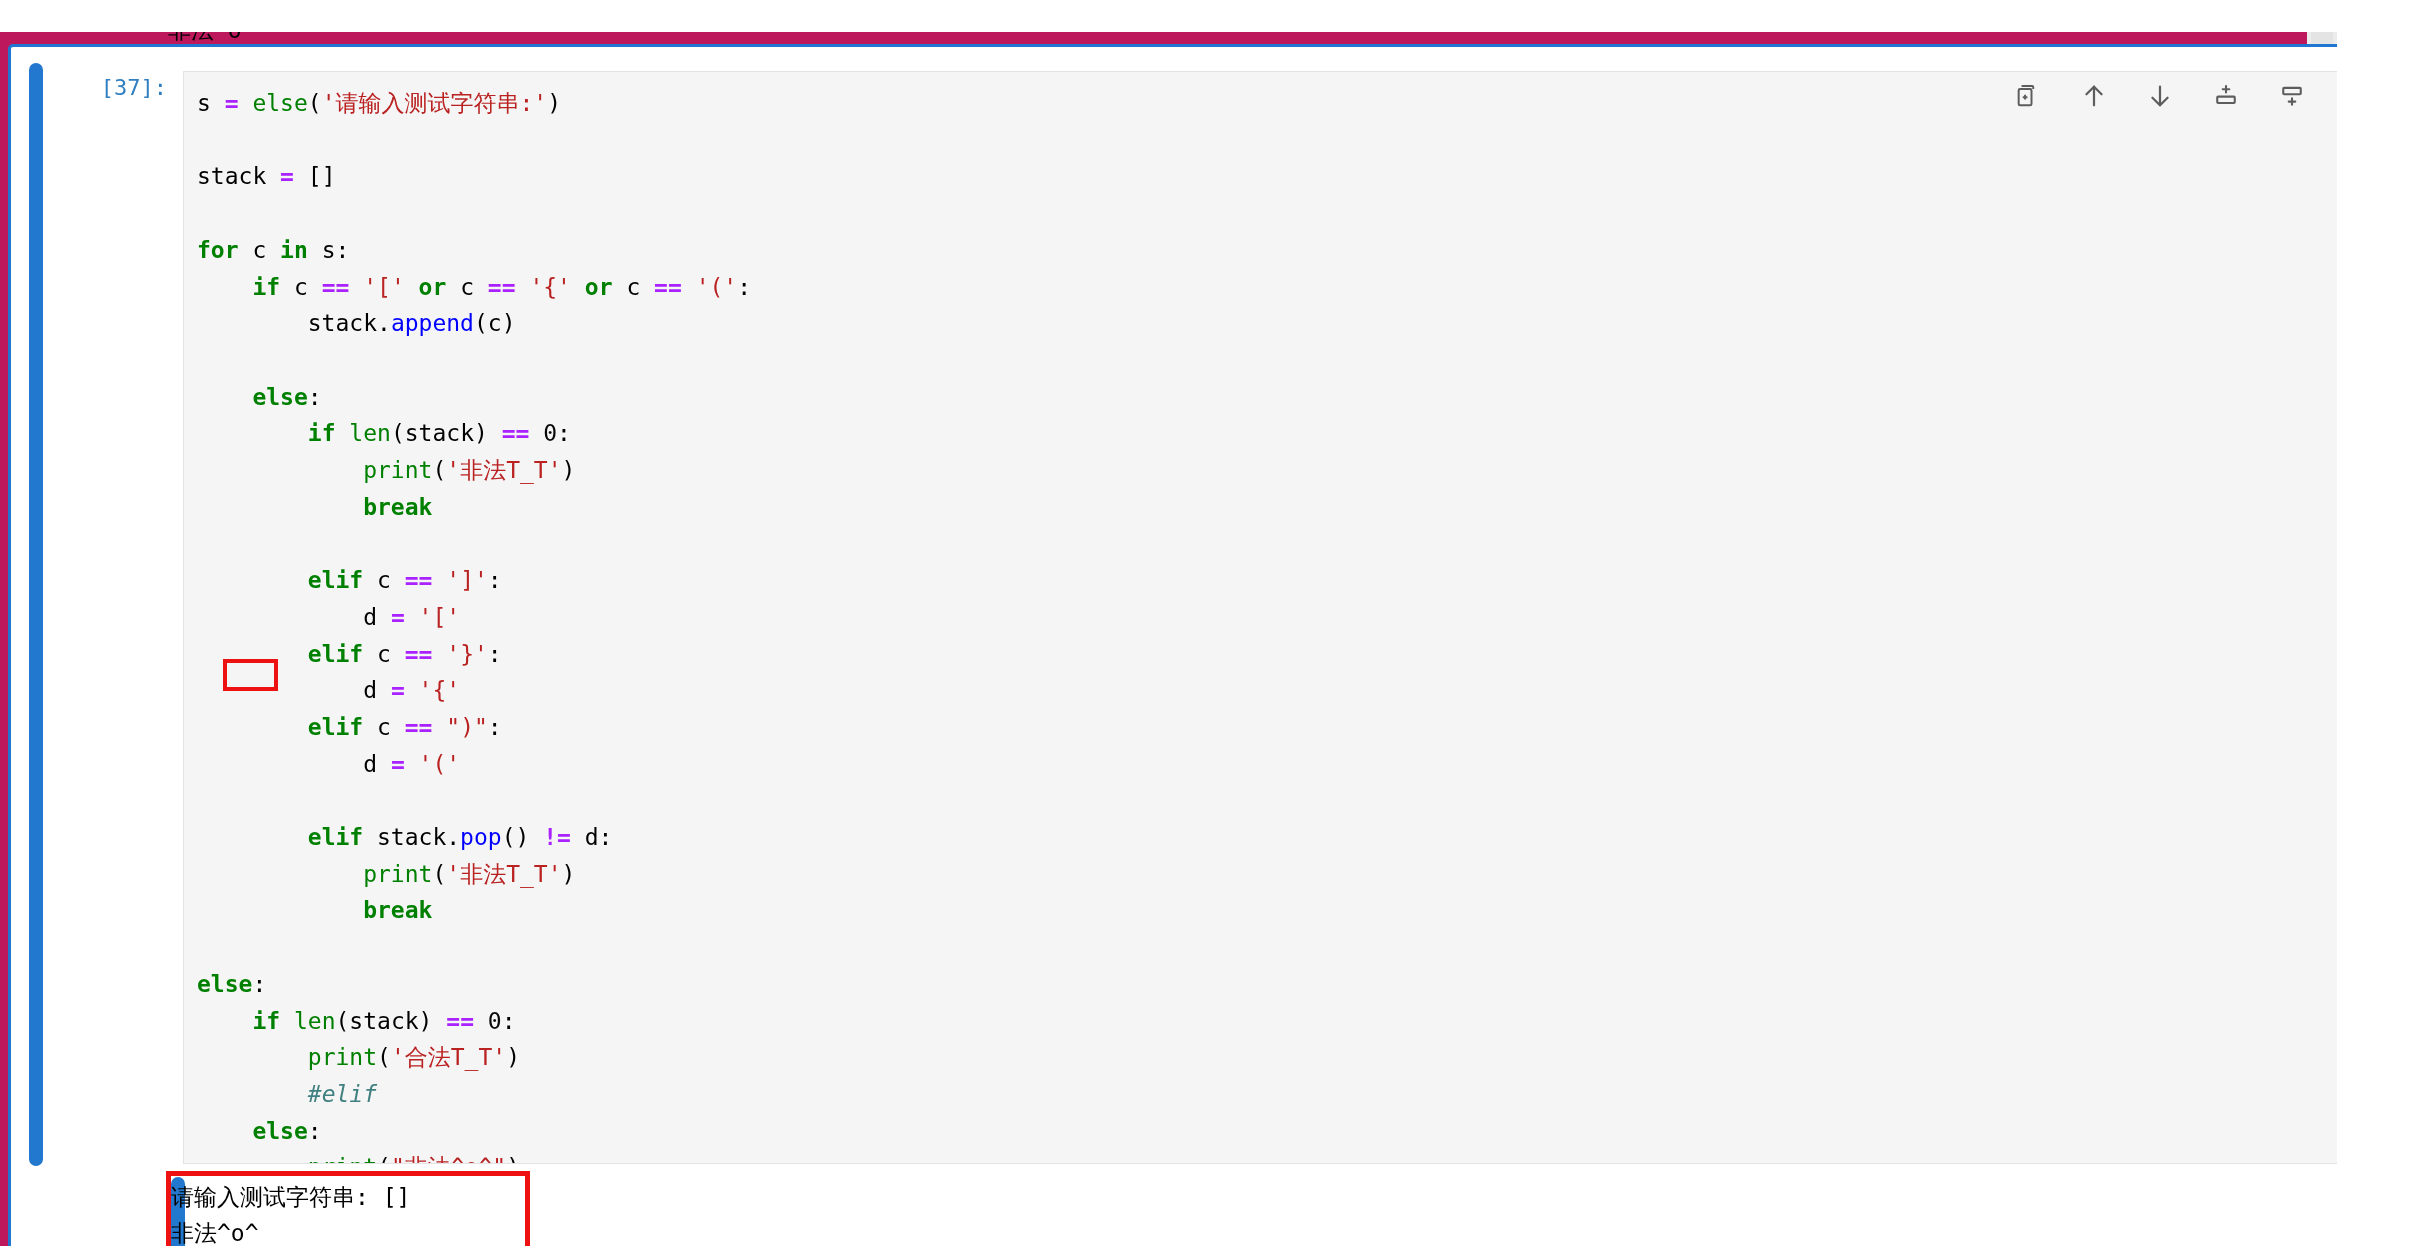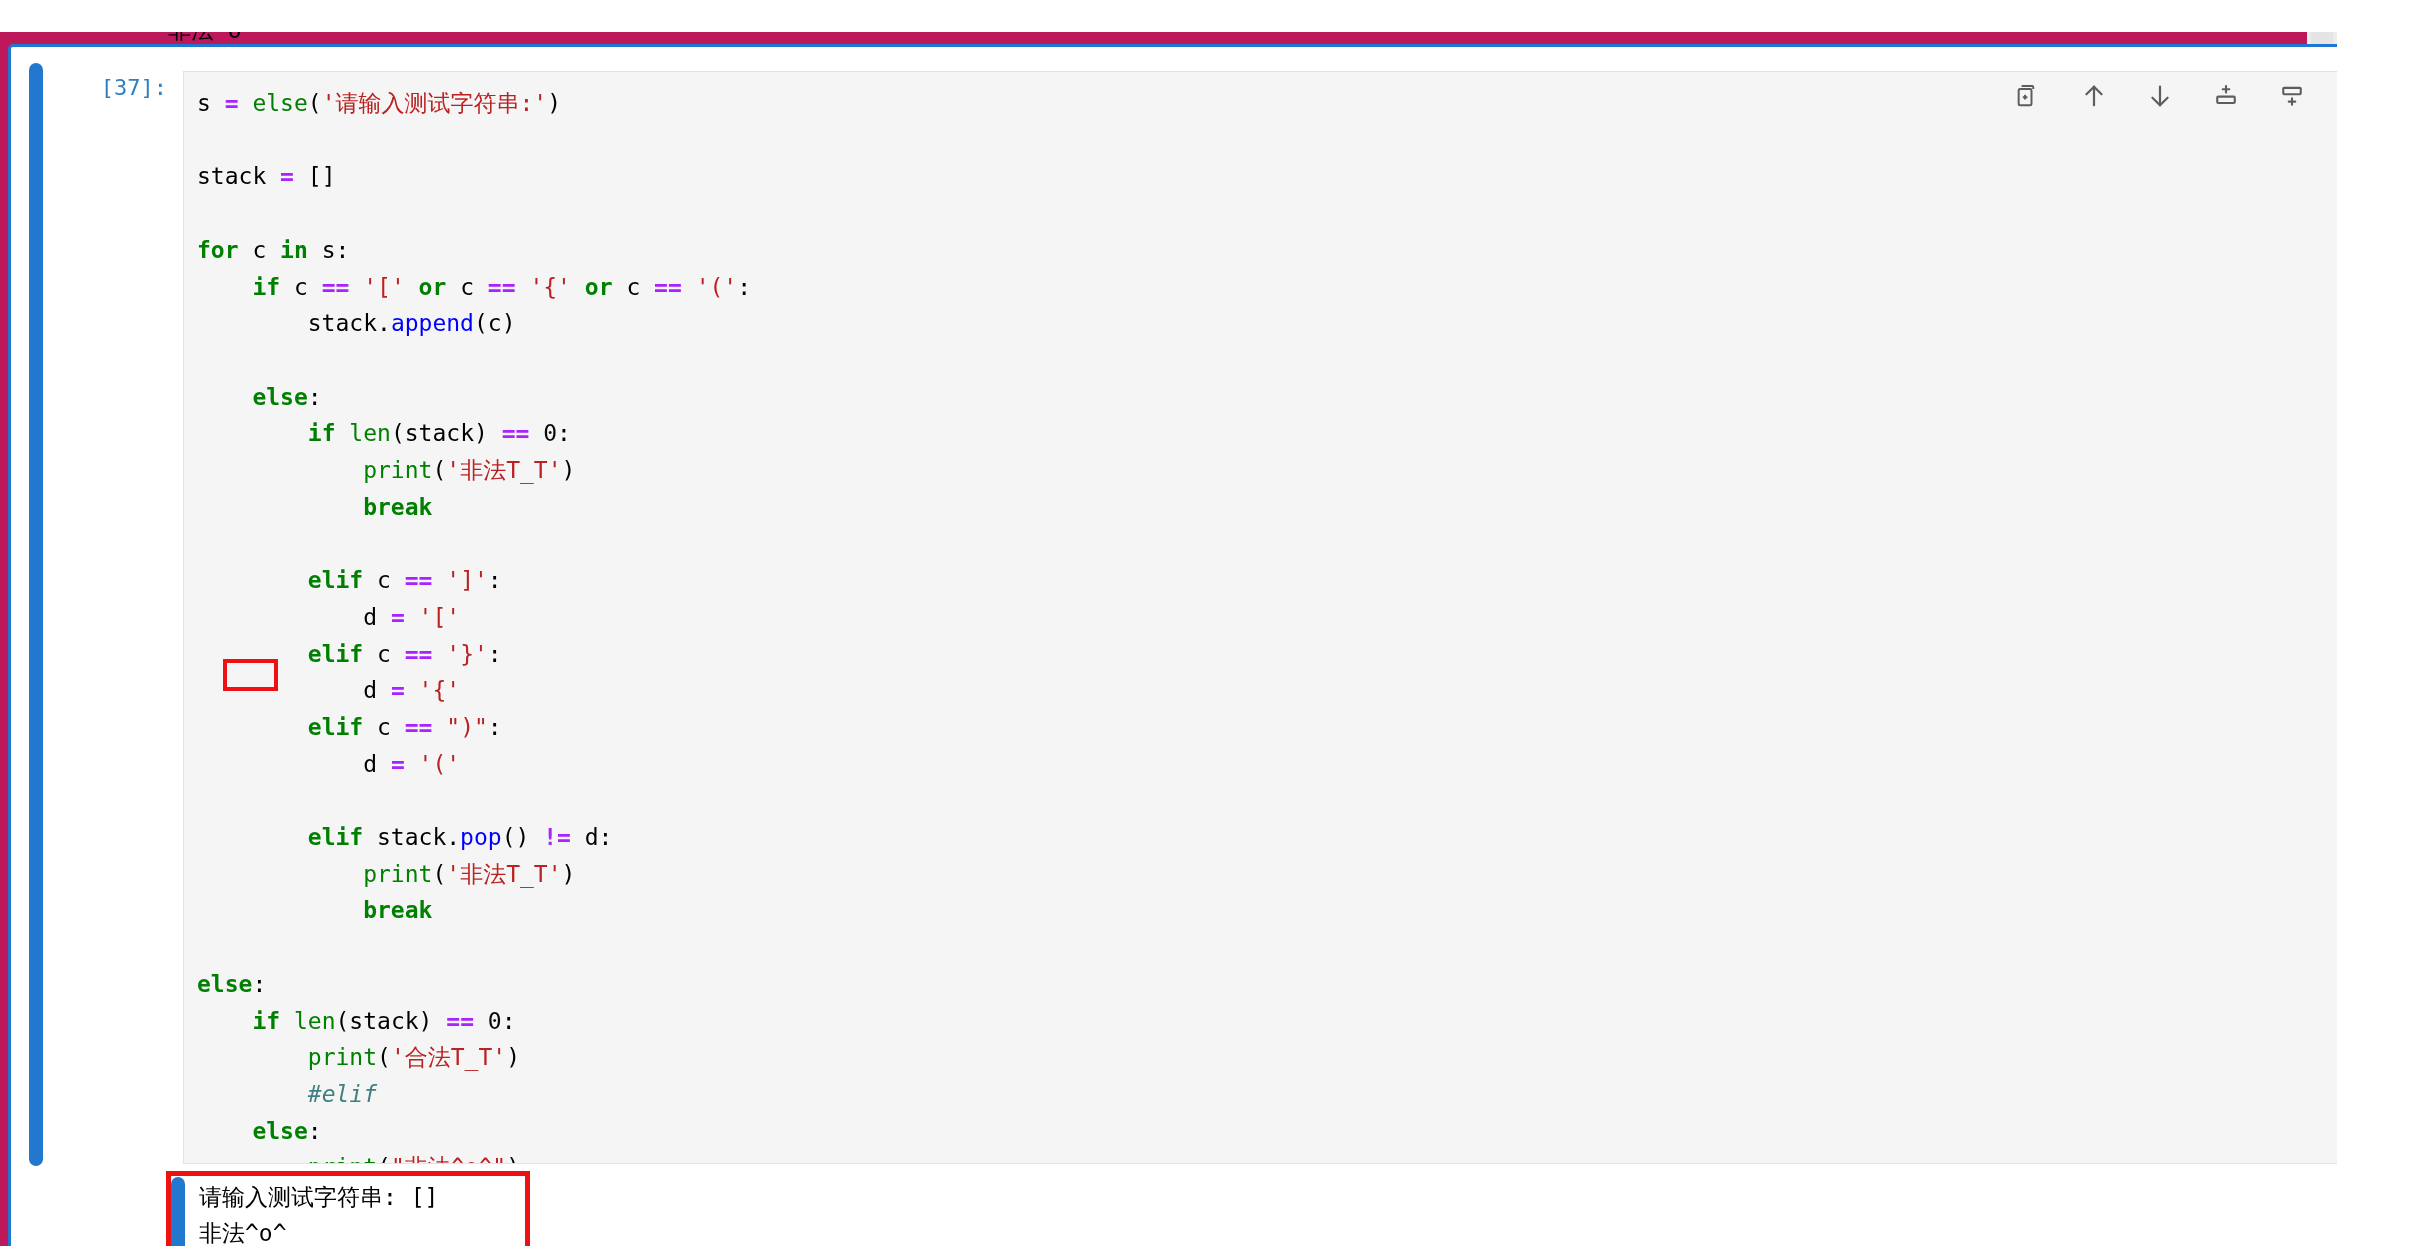--- a/index.html
+++ b/index.html
@@ -168,21 +168,21 @@
   .out-box {
     position: absolute;
     left: 155px;
     top: 1124px;
     width: 364px;
     height: 84px;
     border: 5px solid #ee1111;
     box-sizing: border-box;
     pointer-events: none;
   }
-  .out-line { display: block; padding-left: 28px; }
+  .out-line { display: block; }
 
   
   .next-cell-edge {
     position: absolute;
     left: 22px;
     top: 1238px;
     width: 2368px;
     height: 8px;
     background: #ffffff;
     border-top: 1px solid #e0e0e0;

